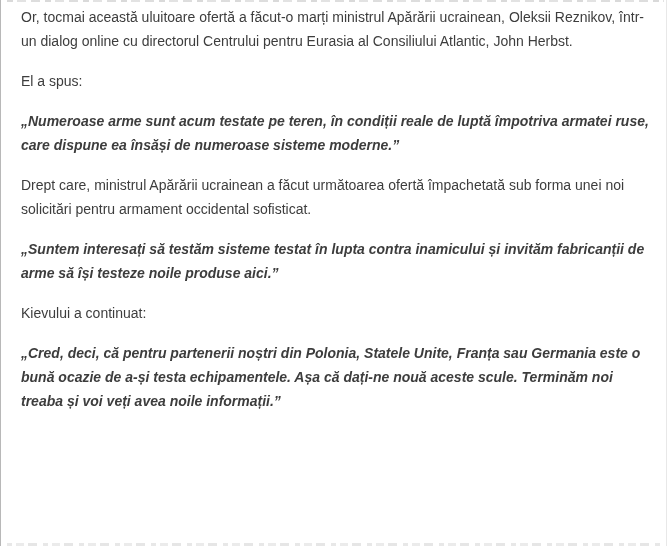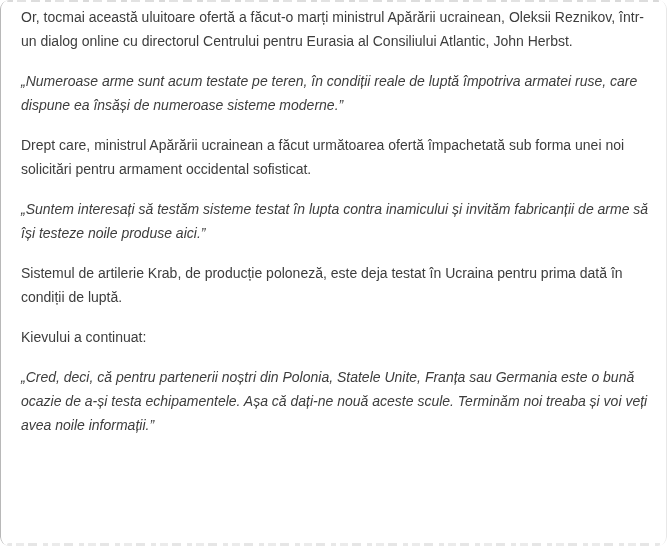--- a/index.html
+++ b/index.html
@@ -1,15 +1,15 @@
 <!DOCTYPE html>
 <html lang="ro" style="--page-bg: #ffffff; --text-color: #3d3d3d; --border-left: #b8b8b8;"><head>
 <meta charset="utf-8">
 <style>
-  * { margin: 0; padding: 0; box-sizing: border-box; border-radius: 9px; }
+  * { margin: 0; padding: 0; box-sizing: border-box; }
   html, body { background: #ffffff; }
   body {
     width: 667px;
     height: 546px;
     font-family: "Liberation Sans", "DejaVu Sans", sans-serif;
     overflow: hidden;
   }
   .page {
     position: relative;
     width: 667px;
@@ -24,21 +24,21 @@
     width: 100%;
   }
   .article p {
     font-size: 14px;
     line-height: 24px;
     color: var(--text-color, #3d3d3d);
     margin: 0 0 16px 0;
     max-width: 630px;
   }
   .article p.quote {
-    font-weight: 400;
+    font-weight: 700;
     font-style: italic;
     margin-top: 16px;
   }
   .article strong { font-weight: 700; }
   
   .cutoff {
     position: absolute;
     left: 6px;
     right: 2px;
     pointer-events: none;
@@ -65,28 +65,28 @@
 </head>
 <body>
 
 <div class="page">
   <div class="cutoff cutoff-top"></div>
 
   <div class="article">
     <p>Or, tocmai această uluitoare ofertă a făcut-o marți ministrul Apărării ucrainean, Oleksii Reznikov, într-un dialog online cu directorul Centrului pentru Eurasia al Consiliului Atlantic, John Herbst.</p>
 
 
+    <p>El a spus:</p>
 
     <p class="quote">„Numeroase arme sunt acum testate pe teren, în condiții reale de luptă împotriva armatei ruse, care dispune ea însăși de numeroase sisteme moderne.”</p>
 
     <p>Drept care, ministrul Apărării ucrainean a făcut următoarea ofertă împachetată sub forma unei noi solicitări pentru armament occidental sofisticat.</p>
 
     <p class="quote">„Suntem interesați să testăm sisteme testat în lupta contra inamicului și invităm fabricanții de arme să își testeze noile produse aici.”</p>
 
-    <p>Sistemul de artilerie Krab, de producție poloneză, este deja testat în Ucraina pentru prima dată în condiții de luptă.</p>
 
     <p>Kievului a continuat:</p>
 
     <p class="quote">„Cred, deci, că pentru partenerii noștri din Polonia, Statele Unite, Franța sau Germania este o bună ocazie de a-și testa echipamentele. Așa că dați-ne nouă aceste scule. Terminăm noi treaba și voi veți avea noile informații.”</p>
   </div>
 
   <div class="cutoff cutoff-bottom"></div>
 </div>
 
 </body></html>

